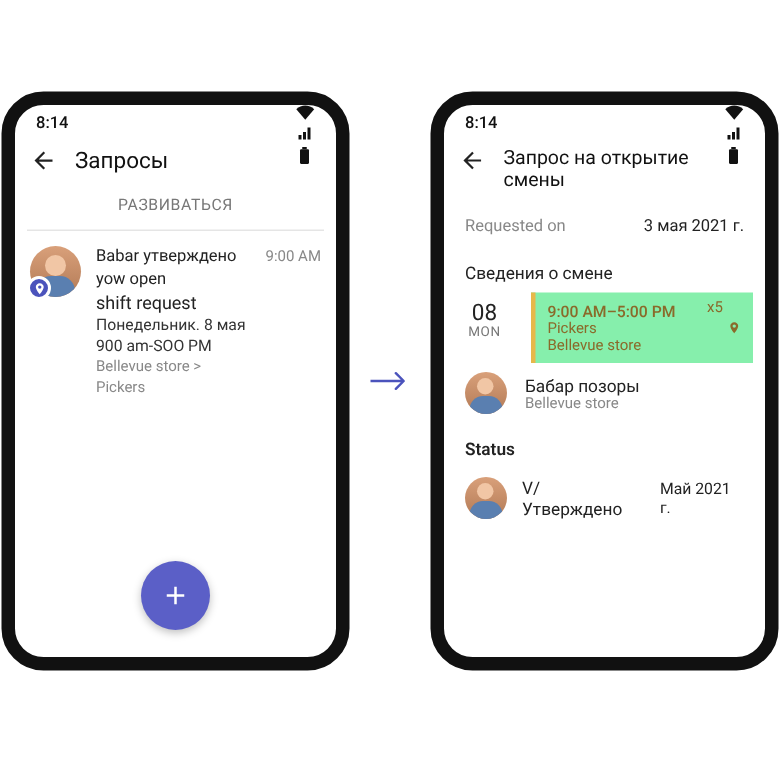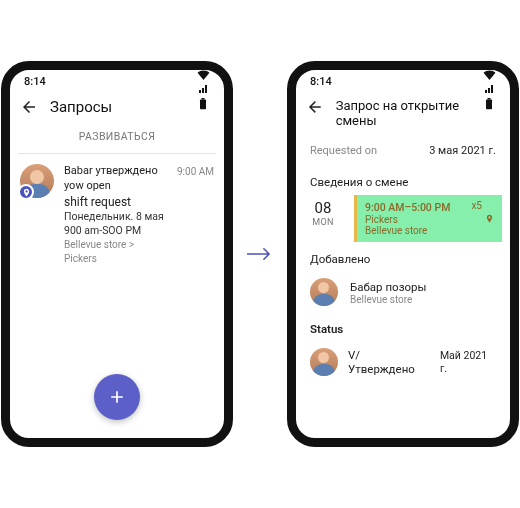--- a/index.html
+++ b/index.html
@@ -283,21 +283,20 @@
       <div>Bellevue store</div>
       <span class="x5">x5</span>
       <span class="pin">
         <svg width="9" height="9" viewBox="0 0 24 24">
             <path d="M12 2C8 2 5 5 5 9c0 5 7 13 7 13s7-8 7-13c0-4-3-7-7-7zm0 10a3 3 0 110-6 3 3 0 010 6z" fill="#8a6a2a"></path>
           </svg>
       </span>
     </div>
   </div>
 
-  <div class="section-title">Добавлено</div>
   <div class="person-row">
     <div class="avatar-sm">
         <div class="h"></div>
         <div class="b"></div>
       </div>
     <div class="person-text">
       <div class="name">Бабар позоры</div>
       <div class="sub">Bellevue store</div>
     </div>
   </div>

